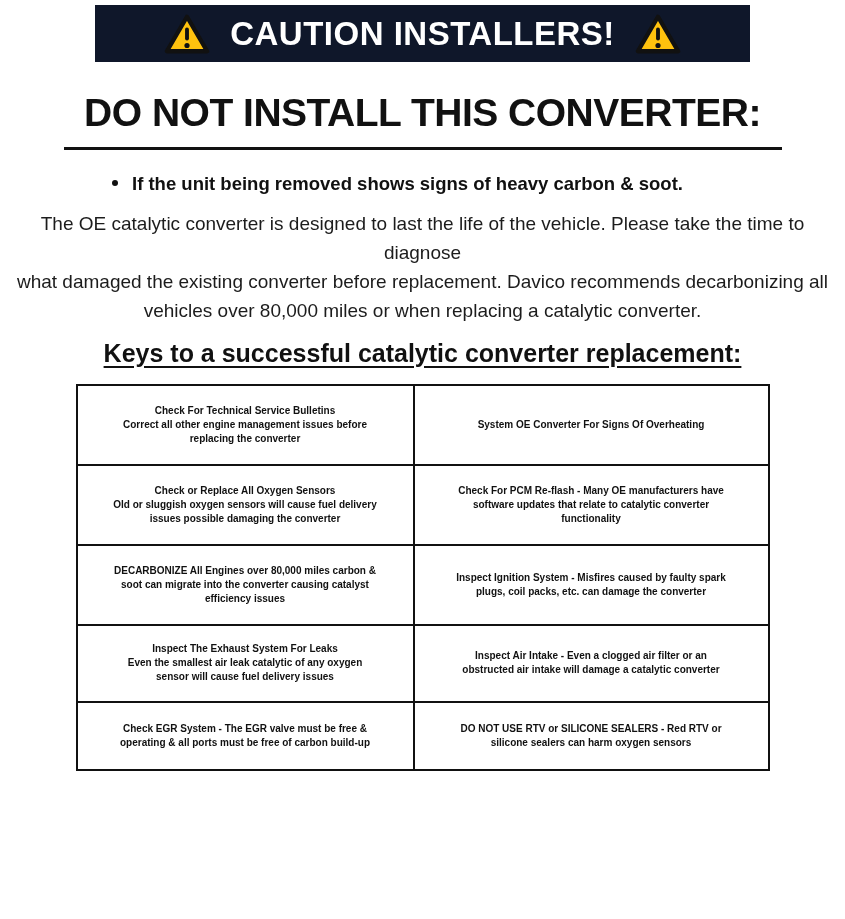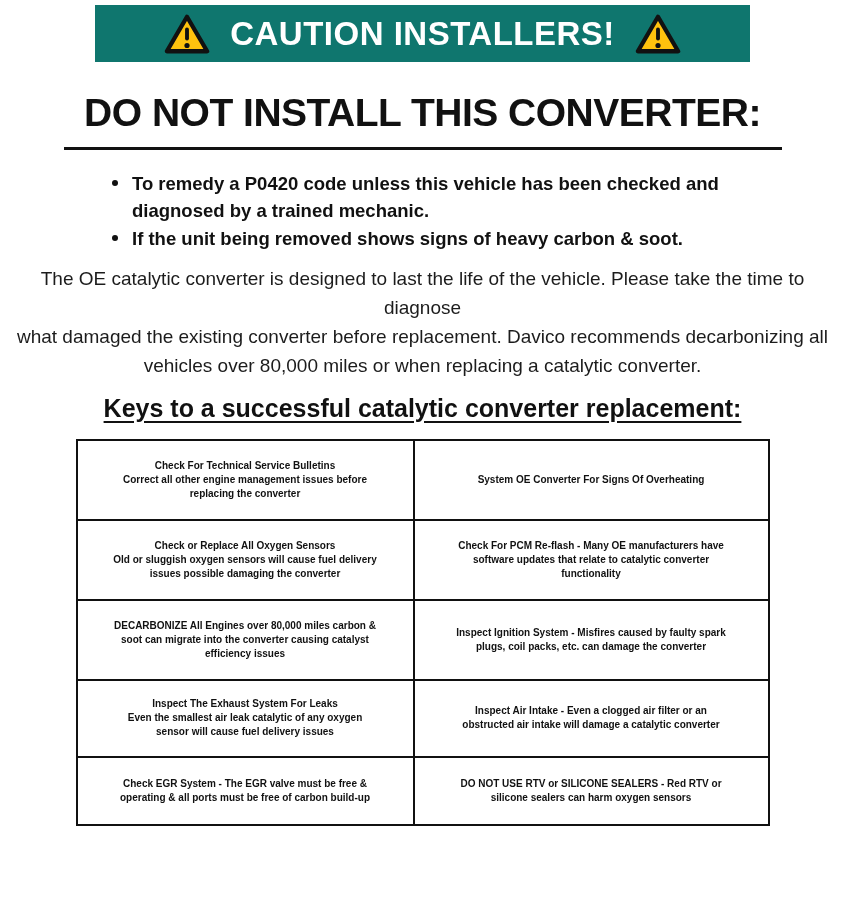--- a/index.html
+++ b/index.html
@@ -107,21 +107,21 @@
   table.keys tr:nth-child(1) { height: 80px; }
   table.keys tr:nth-child(2) { height: 80px; }
   table.keys tr:nth-child(3) { height: 80px; }
   table.keys tr:nth-child(4) { height: 77px; }
   table.keys tr:nth-child(5) { height: 68px; }
   table.keys tr:nth-child(6) { height: 79px; }
 </style>
 </head>
 <body>
 
-<div class="banner" style="background-color: #0f766e;">
+<div class="banner" style="background-color: #0f172a;">
   <span class="warn-icon">
     <svg width="46" height="42" viewBox="0 0 64 58">
       <path d="M32 5 L60 53 L4 53 Z" fill="#FFC20E" stroke="#111111" stroke-width="6" stroke-linejoin="round"></path>
       <rect x="29.3" y="20" width="5.4" height="18" rx="2.7" fill="#111111"></rect>
       <circle cx="32" cy="45" r="3.6" fill="#111111"></circle>
     </svg>
   </span>
   <span class="title" style="color: rgb(255, 255, 255);">CAUTION INSTALLERS!</span>
   <span class="warn-icon">
     <svg width="46" height="42" viewBox="0 0 64 58">
@@ -130,22 +130,20 @@
       <circle cx="32" cy="45" r="3.6" fill="#111111"></circle>
     </svg>
   </span>
 </div>
 
 <div class="headline">DO NOT INSTALL THIS CONVERTER:</div>
 
 <hr class="divider">
 
 <ul class="warnings">
-  <li>To remedy a P0420 code unless this vehicle has been checked and
-diagnosed by a trained mechanic.</li>
   <li>If the unit being removed shows signs of heavy carbon &amp; soot.</li>
 </ul>
 
 <p class="advisory">The OE catalytic converter is designed to last the life of the vehicle. Please take the time to diagnose
 what damaged the existing converter before replacement. Davico recommends decarbonizing all
 vehicles over 80,000 miles or when replacing a catalytic converter.</p>
 
 <div class="keys-heading">Keys to a successful catalytic converter replacement:</div>
 
 <table class="keys">

